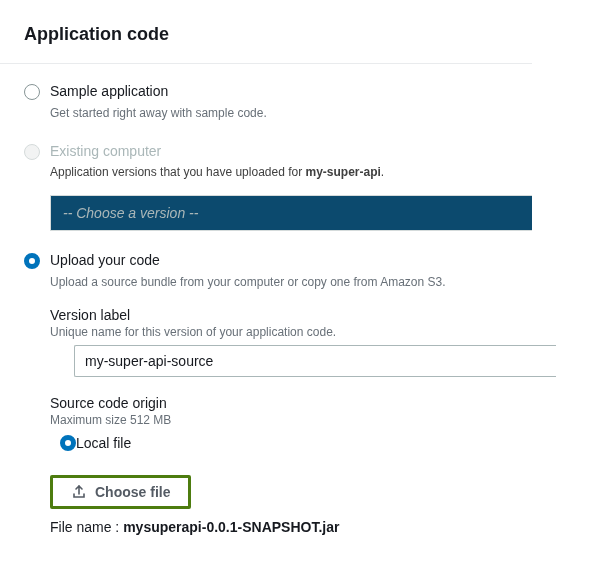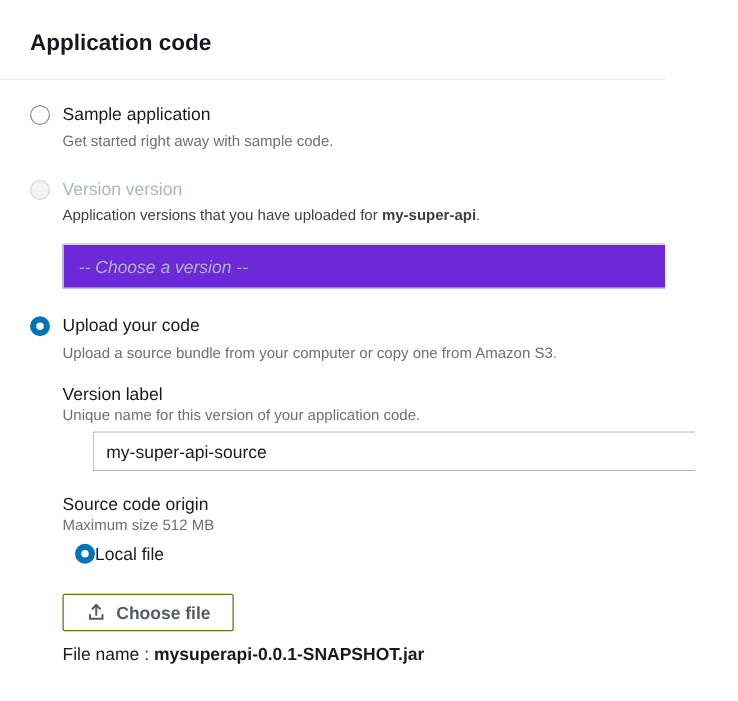--- a/index.html
+++ b/index.html
@@ -72,21 +72,21 @@
       color: #687078;
       line-height: 1.5;
       margin-top: 2px;
     }
     .radio-desc.disabled {
       color: #404040;
     }
     .version-select {
       margin-top: 14px;
       margin-right: -24px;
-      background: #6d28d9;
+      background: #0c4a6e;
       border: 1px solid #d5dbdb;
       border-right: none;
       padding: 9px 12px;
       color: #aab7b8;
       font-style: italic;
       font-size: 14px;
       margin-left: 26px;
     }
     .sub-section {
       margin-left: 26px;
@@ -131,21 +131,21 @@
     }
     .origin-radio-label {
       font-size: 14px;
       color: #16191f;
     }
     .choose-file-btn {
       display: inline-flex;
       align-items: center;
       gap: 8px;
       padding: 6px 18px;
-      border: 1px solid #4d7c0f;
+      border: 3px solid #4d7c0f;
       border-radius: 2px;
       background: #ffffff;
       color: #545b64;
       font-size: 14px;
       font-weight: 700;
       cursor: pointer;
       margin-top: 14px;
       font-family: inherit;
     }
     .file-name-row {
@@ -175,21 +175,21 @@
         <div class="radio-label">Sample application</div>
         <div class="radio-desc">Get started right away with sample code.</div>
       </div>
     </div>
   </div>
 
   <div class="radio-group">
     <div class="radio-row">
       <div class="radio-outer disabled"></div>
       <div class="radio-content">
-        <div class="radio-label disabled">Version version</div>
+        <div class="radio-label disabled">Existing computer</div>
         <div class="radio-desc disabled">
           <span>Application versions that you have uploaded for </span><strong>my-super-api</strong><span>.</span>
         </div>
       </div>
     </div>
     <div class="version-select">-- Choose a version --</div>
   </div>
 
   <div class="radio-group">
     <div class="radio-row">

